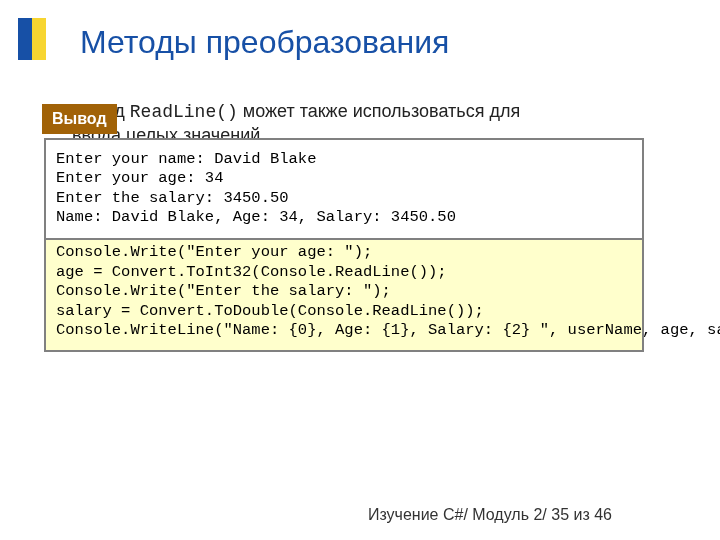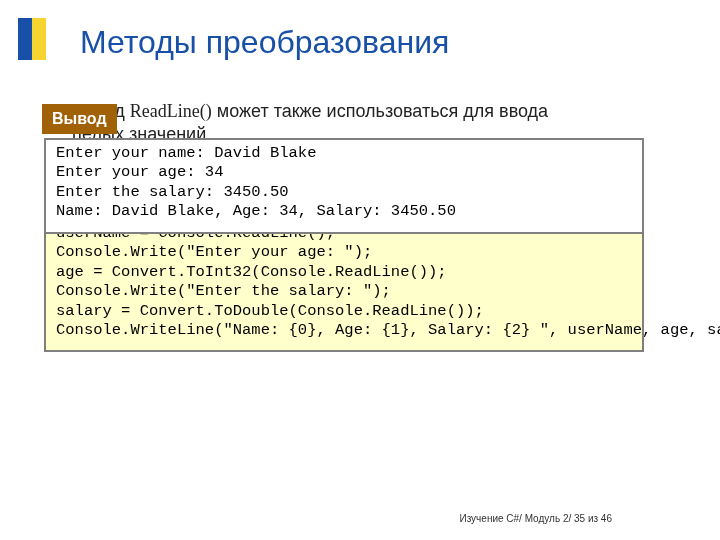--- a/index.html
+++ b/index.html
@@ -46,21 +46,21 @@
   }
   .bullet-box {
     position: absolute;
     top: 114px;
     left: 48px;
     width: 8px;
     height: 8px;
     background: #008000;
     border: 1px solid #444;
   }
-  .readline { font-family: Liberation Serif, serif; text-align: center; }
+  .readline { font-family: Liberation Mono, monospace; text-align: center; }
   .badge-output {
     position: absolute;
     top: 104px;
     left: 42px;
     padding: 6px 10px;
     background: #a16207;
     color: #fff;
     font-family: Verdana, Arial, sans-serif;
     font-size: 16px;
     font-weight: bold;
@@ -85,29 +85,29 @@
     position: absolute;
     top: 138px;
     left: 44px;
     width: 600px;
     background: #ffffff;
     border: 2px solid #808080;
     font-family: "Courier New", monospace;
     font-size: 15.5px;
     line-height: 1.25;
     color: #000;
-    padding: 4px 10px 10px 10px;
+    padding: 10px 10px 10px 10px;
     white-space: pre;
     z-index: 20;
   }
   .footer {
     position: absolute;
     bottom: 16px;
     right: 22px;
-    font-size: 10px;
+    font-size: 16px;
     color: #333;
     font-family: Verdana, Arial, sans-serif;
   }
 </style>
 </head>
 <body>
 
 <div class="slide">
   <div class="corner-flag">
     <div class="flag-blue"></div>

